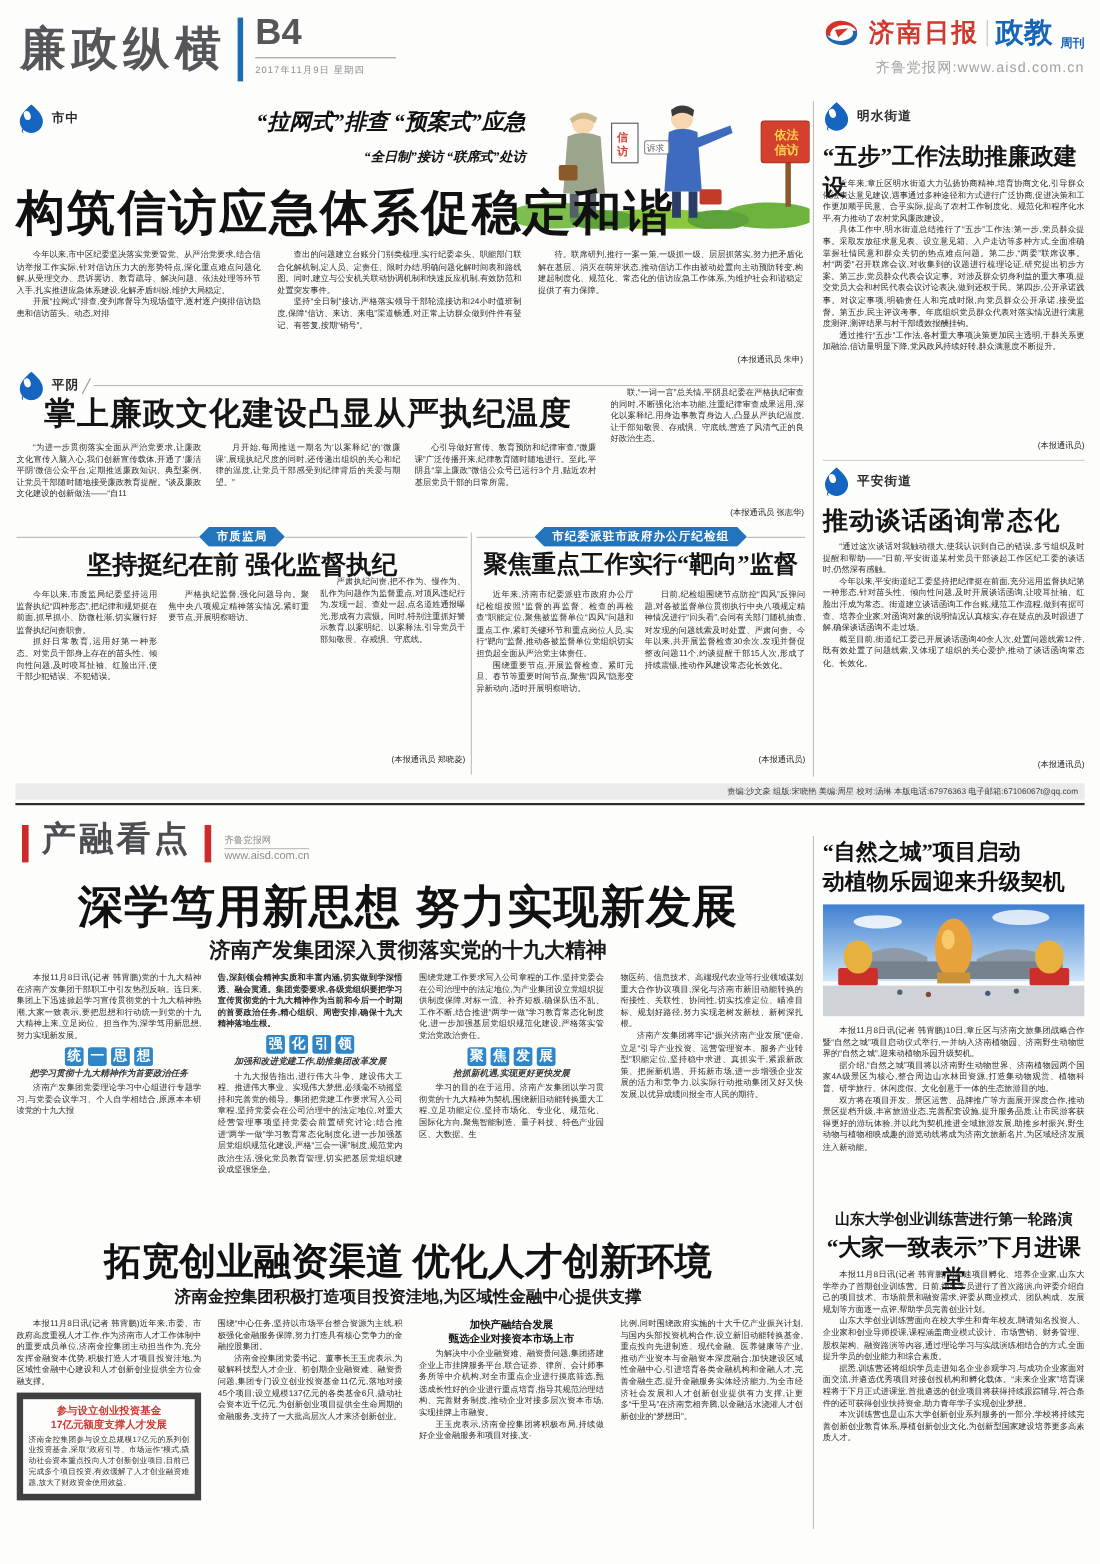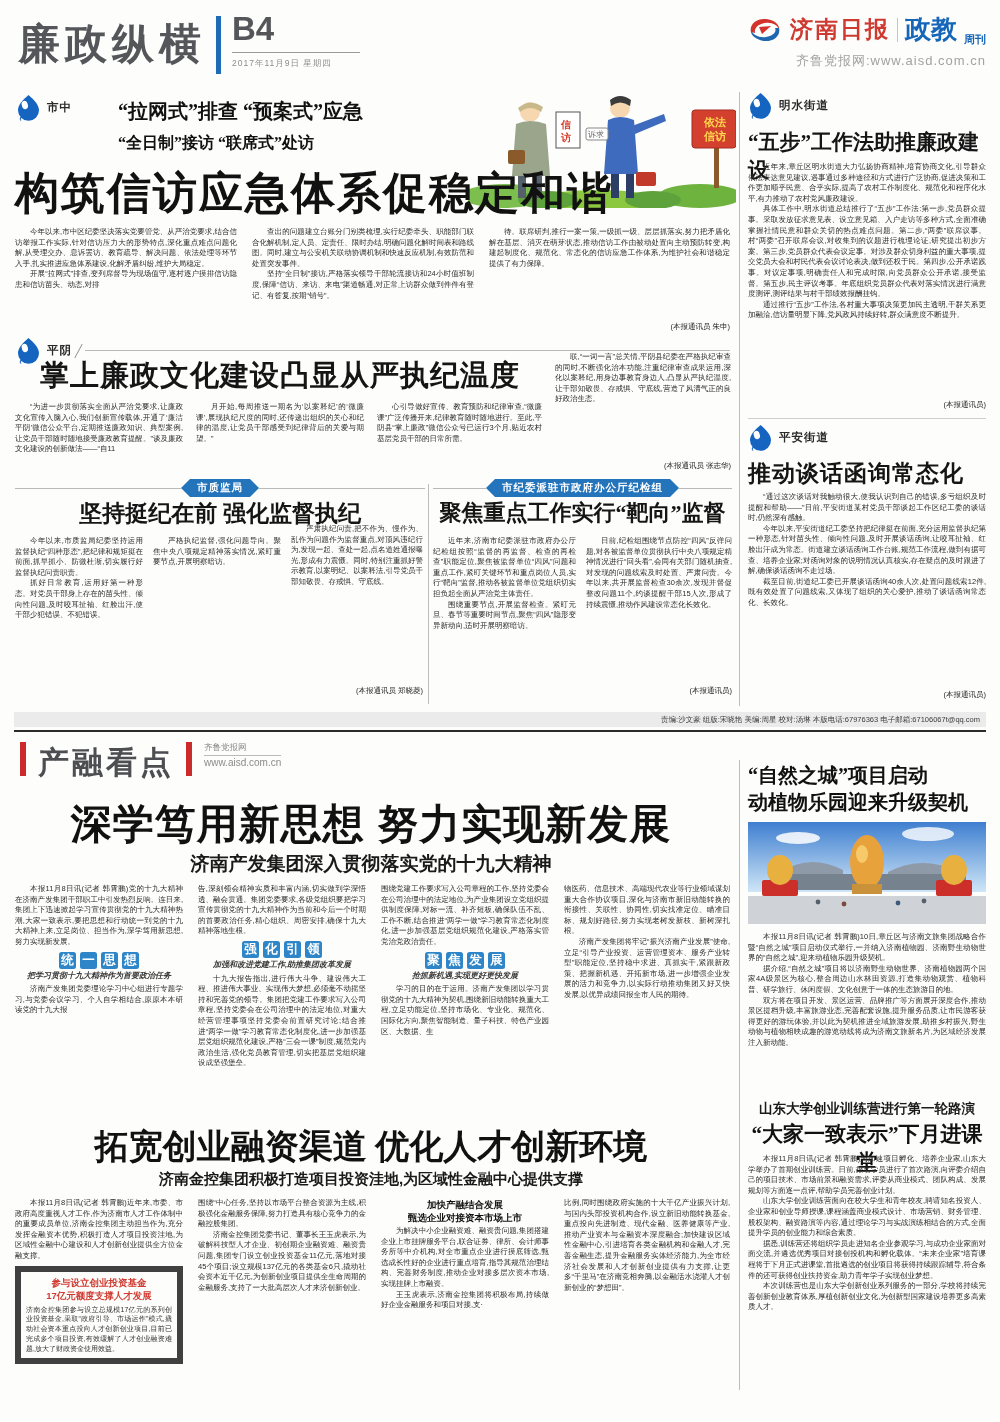--- a/index.html
+++ b/index.html
@@ -60,23 +60,23 @@
   <div class="vrule" style="left:739px;top:92px;height:614px;"></div>
 
   <div class="abs kicker" style="left:16px;top:94px;width:120px;">
     <svg class="drop" viewBox="0 0 24 27">
       <path d="M12 1 C18 6 22.5 11 22.5 16.3 A10.5 10.5 0 1 1 1.5 16.3 C1.5 11 6 6 12 1 Z" fill="#1565c0"></path>
       <ellipse cx="8.3" cy="11" rx="3" ry="4.2" fill="#fff" transform="rotate(-18 8.3 11)"></ellipse>
       <path d="M4 23 Q2 26 5 27 Q3 25 6 23 Z" fill="#1565c0"></path>
     </svg>
     <span class="klabel">市中</span>
   </div>
-  <div class="abs" style="left:118px;top:96px;width:360px;text-align:left;">
+  <div class="abs" style="left:118px;top:96px;width:360px;text-align:right;font-style:italic;">
     <div class="headline-sans serif" style="font-size:20px;line-height:31px;">“拉网式”排查 “预案式”应急</div>
-    <div class="headline-sans serif" style="font-size:16px;line-height:31px;">“全日制”接访 “联席式”处访</div>
+    <div class="headline-sans serif" style="font-size:12px;line-height:31px;">“全日制”接访 “联席式”处访</div>
   </div>
 
   <svg class="abs" style="left:468px;top:84px;" width="268" height="124" viewBox="0 0 268 124">
     <ellipse cx="36" cy="112" rx="42" ry="12" fill="#7cbf4e"></ellipse>
     <ellipse cx="130" cy="117" rx="62" ry="11" fill="#8cc83f"></ellipse>
     <ellipse cx="232" cy="112" rx="42" ry="12" fill="#6fb33f"></ellipse>
     <ellipse cx="80" cy="116" rx="30" ry="9" fill="#5da23a"></ellipse>
     <ellipse cx="185" cy="116" rx="28" ry="9" fill="#5da23a"></ellipse>
     <rect x="246" y="62" width="5" height="42" fill="#8a5a2b"></rect>
     <rect x="224" y="26" width="44" height="38" rx="3" fill="#d3402e" stroke="#a32c20"></rect>
@@ -206,21 +206,21 @@
   <div class="col bt" style="left:748px;top:492px;width:238px;height:196px;">
     <p>“通过这次谈话对我触动很大,使我认识到自己的错误,多亏组织及时提醒和帮助——”日前,平安街道某村党员干部谈起工作区纪工委的谈话时,仍然深有感触。</p>
       <p>今年以来,平安街道纪工委坚持把纪律挺在前面,充分运用监督执纪第一种形态,针对苗头性、倾向性问题,及时开展谈话函询,让咬耳扯袖、红脸出汗成为常态。街道建立谈话函询工作台账,规范工作流程,做到有据可查、培养企业家;对函询对象的说明情况认真核实,存在疑点的及时跟进了解,确保谈话函询不走过场。</p>
       <p>截至目前,街道纪工委已开展谈话函询40余人次,处置问题线索12件,既有效处置了问题线索,又体现了组织的关心爱护,推动了谈话函询常态化、长效化。</p>
   </div>
   <div class="byline" style="left:748px;top:690px;width:238px;">(本报通讯员)</div>
 
   <div class="credit" style="top:712px;">责编:沙文豪 组版:宋晓艳 美编:周星 校对:汤琳 本版电话:67976363 电子邮箱:67106067t@qq.com</div>
   <div class="abs" style="left:14px;top:730px;width:972px;height:2px;background:#2c2c2c;"></div>
 
-  <div class="abs" style="left:20px;top:742px;display:flex;align-items:flex-start;gap:12px;">
+  <div class="abs" style="left:20px;top:742px;display:flex;align-items:flex-end;gap:12px;">
     <span style="width:6px;height:34px;background:#cc2b2b;display:inline-block;"></span>
     <span class="headline-sans" style="font-size:31px;color:#4d4e52;letter-spacing:3px;">产融看点</span>
     <span style="width:6px;height:34px;background:#cc2b2b;display:inline-block;"></span>
     <span style="display:inline-block;">
       <span style="display:block;font-size:8.5px;color:#8b8b8b;border-bottom:1px solid #bbb;padding-bottom:1px;">齐鲁党报网</span>
       <span style="display:block;font-size:10px;color:#8b8b8b;margin-top:1px;">www.aisd.com.cn</span>
     </span>
   </div>
 
   <div class="vrule" style="left:739px;top:760px;height:630px;"></div>
@@ -234,21 +234,21 @@
       <span class="tile">统</span>
       <span class="tile">一</span>
       <span class="tile">思</span>
       <span class="tile">想</span>
     </div>
     <div class="tagline">把学习贯彻十九大精神作为首要政治任务</div>
     <p>济南产发集团党委理论学习中心组进行专题学习,与党委会议学习、个人自学相结合,原原本本研读党的十九大报</p>
   </div>
 
   <div class="col bt" style="left:198px;top:884px;width:168px;height:228px;">
-    <p style="text-indent:0;">告,深刻领会精神实质和丰富内涵,切实做到学深悟透、融会贯通。集团党委要求,各级党组织要把学习宣传贯彻党的十九大精神作为当前和今后一个时期的首要政治任务,精心组织、周密安排,确保十九大精神落地生根。</p>
+    <p style="text-indent:0;font-weight:bold;">告,深刻领会精神实质和丰富内涵,切实做到学深悟透、融会贯通。集团党委要求,各级党组织要把学习宣传贯彻党的十九大精神作为当前和今后一个时期的首要政治任务,精心组织、周密安排,确保十九大精神落地生根。</p>
     <div class="tiles">
       <span class="tile">强</span>
       <span class="tile">化</span>
       <span class="tile">引</span>
       <span class="tile">领</span>
     </div>
     <div class="tagline">加强和改进党建工作,助推集团改革发展</div>
     <p>十九大报告指出,进行伟大斗争、建设伟大工程、推进伟大事业、实现伟大梦想,必须毫不动摇坚持和完善党的领导。集团把党建工作要求写入公司章程,坚持党委会在公司治理中的法定地位,对重大经营管理事项坚持党委会前置研究讨论;结合推进“两学一做”学习教育常态化制度化,进一步加强基层党组织规范化建设,严格“三会一课”制度,规范党内政治生活,强化党员教育管理,切实把基层党组织建设成坚强堡垒。</p>
   </div>
 

